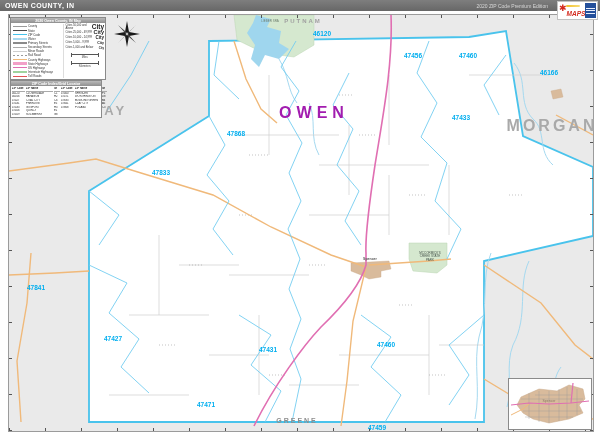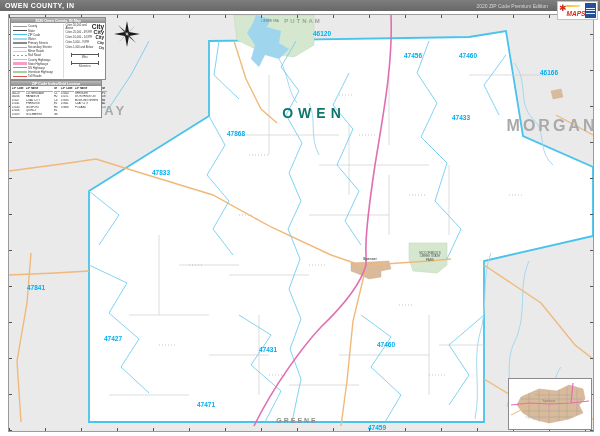--- a/index.html
+++ b/index.html
@@ -34,21 +34,21 @@
            background:repeating-linear-gradient(0deg,#555 0 1px,transparent 1px 36px);}
 
   
   .mlabel{position:absolute;transform:translate(-50%,-50%);white-space:nowrap;z-index:4;}
   .county-name{color:#a9a9a9;font-weight:bold;}
   .zip{color:#00aeef;font-weight:bold;font-size:6.5px;}
   .place{color:#555;}
 
   .lbl-putnam{left:303px;top:21px;font-size:6px;letter-spacing:2px;color:#a0a0a0;}
   .lbl-morgan{left:552px;top:126px;font-size:16px;letter-spacing:3px;}
-  .lbl-owen{left:314px;top:113px;font-size:14px;letter-spacing:5px;color:#0f766e;}
+  .lbl-owen{left:314px;top:113px;font-size:16px;letter-spacing:5px;color:#a21caf;}
   .lbl-monroe{left:529px;top:322px;font-size:13px;letter-spacing:3px;}
   .lbl-clay{left:104px;top:110px;font-size:13px;letter-spacing:3px;z-index:2;}
   .lbl-greene{left:297px;top:420px;font-size:7px;letter-spacing:2px;color:#8d8d8d;}
 
   .z0{left:322px;top:33px;} .z1{left:413px;top:55px;} .z2{left:468px;top:55px;}
   .z3{left:549px;top:72px;} .z4{left:461px;top:117px;} .z5{left:236px;top:133px;}
   .z6{left:161px;top:172px;} .z7{left:36px;top:287px;} .z8{left:113px;top:338px;}
   .z9{left:268px;top:349px;} .z10{left:386px;top:344px;} .z11{left:206px;top:404px;}
   .z12{left:377px;top:427px;}
 

